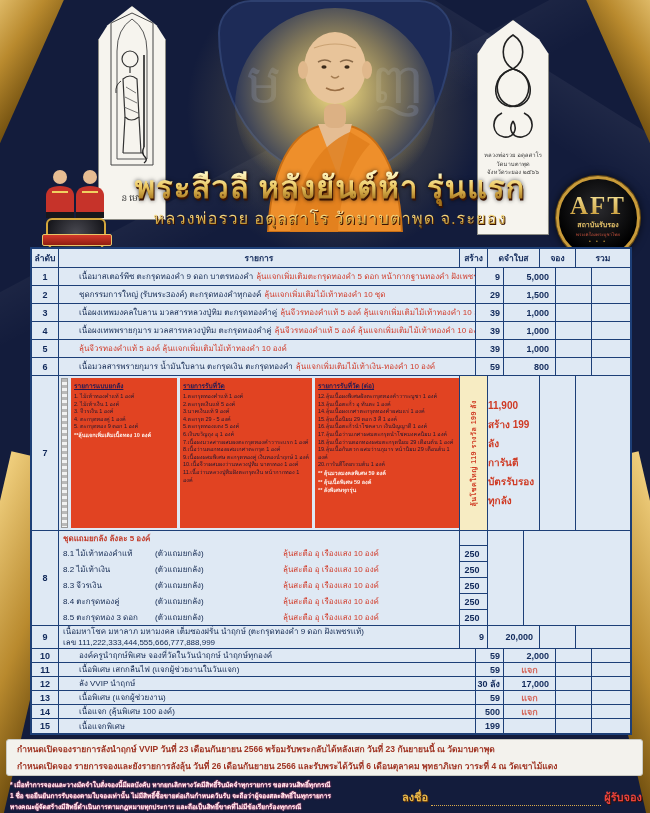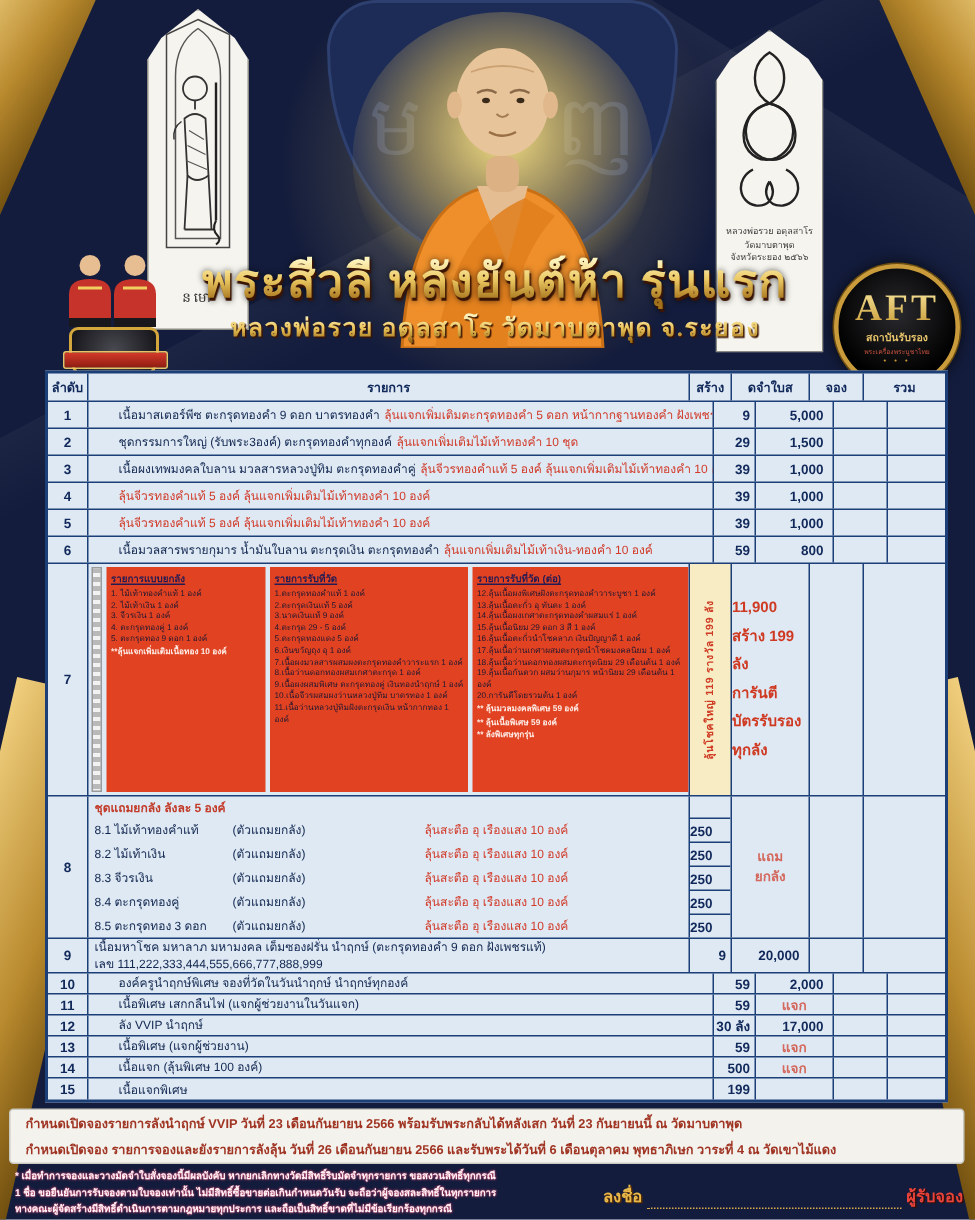--- a/index.html
+++ b/index.html
@@ -49,21 +49,21 @@
   .badge-shield .band{position:absolute;left:-6px;top:14px;width:68px;height:10px;
     background:linear-gradient(#d53a2a,#8f1d12);border:1px solid #e8c468;border-radius:2px;}
   .title-wrap{position:absolute;left:108px;top:170px;width:444px;text-align:center;}
   .title-main{
     font-family:"Liberation Serif",serif;font-weight:bold;font-size:31px;line-height:36px;
     background:linear-gradient(#fdf3bd 10%,#ecc963 45%,#a3711a 85%);
     -webkit-background-clip:text;background-clip:text;color:transparent;
     filter:drop-shadow(1px 2px 0 #3a1404) drop-shadow(0 0 2px rgba(0,0,0,.6));
     letter-spacing:1px;white-space:nowrap;}
   .title-sub{
-    font-family:"Liberation Serif",serif;font-weight:bold;font-size:16.5px;line-height:22px;margin-top:2px;
+    font-family:"Liberation Serif",serif;font-weight:normal;font-size:16.5px;line-height:22px;margin-top:2px;
     background:linear-gradient(#fdf3bd 10%,#e9c35a 50%,#9a6a16 90%);
     -webkit-background-clip:text;background-clip:text;color:transparent;
     filter:drop-shadow(1px 1px 0 #3a1404);letter-spacing:1px;white-space:nowrap;}
   .aft{position:absolute;left:556px;top:176px;width:84px;height:84px;border-radius:50%;
     background:radial-gradient(circle at 50% 38%,#2a2a2e,#000 70%);
     border:3px solid #c99b3a;box-shadow:0 0 0 1px #6e4d0e,0 0 10px rgba(0,0,0,.8);
     display:flex;flex-direction:column;align-items:center;justify-content:center;box-sizing:border-box;}
   .aft-acronym{font-family:"Liberation Serif",serif;font-weight:bold;font-size:25px;line-height:25px;
     background:linear-gradient(#f6e49a,#c89a34);-webkit-background-clip:text;background-clip:text;color:transparent;
     letter-spacing:2px;}
@@ -99,21 +99,21 @@
   .bigprice{display:flex;flex-direction:column;align-items:flex-start;justify-content:center;}
   .bp-line{font-size:10px;font-weight:bold;color:#cf3a23;line-height:19px;text-align:center;}
   
   .r8cell{padding-left:4px;font-size:8px;color:#10264f;}
   .r8head{height:15px;line-height:15px;color:#c23a28;font-weight:bold;}
   .r8line{height:16px;line-height:16px;display:flex;white-space:nowrap;}
   .r8name{width:92px;} .r8tag{width:128px;}
   .r8line .red{color:#d13a28;}
   .r8made{display:flex;flex-direction:column;}
   .r8made .sp{height:15px;}
-  .r8mv{height:16px;line-height:16px;border-top:1px solid #1d3f77;font-size:9px;font-weight:bold;color:#11295a;text-align:left;padding-right:3px;box-sizing:border-box;}
+  .r8mv{height:16px;line-height:16px;border-top:1px solid #1d3f77;font-size:9px;font-weight:bold;color:#11295a;text-align:center;padding-right:3px;box-sizing:border-box;}
   .r8price{display:flex;flex-direction:column;align-items:center;justify-content:center;color:#d4685c;font-size:9px;font-weight:bold;line-height:13px;}
   
   .r9cell{padding-left:4px;font-size:8px;color:#10264f;display:flex;flex-direction:column;justify-content:center;}
   .r9cell div{line-height:11px;white-space:nowrap;}
   
   .sched-box{position:absolute;left:6px;top:739px;width:637px;height:37px;background:#f3f2ed;
     border:1px solid #c9c9c2;border-radius:3px;box-sizing:border-box;padding:1px 10px 0;}
   .sched-box div{font-size:8.5px;font-weight:bold;color:#a03524;line-height:17px;white-space:nowrap;overflow:hidden;}
   .notes{position:absolute;left:10px;top:779px;width:390px;}
   .notes div{font-size:6.5px;line-height:11px;color:#fdf4f4;font-weight:bold;
@@ -261,20 +261,21 @@
         <span class="red">ลุ้นจีวรทองคำแท้ 5 องค์ ลุ้นแจกเพิ่มเติมไม้เท้าทองคำ 10 องค์</span>
       </div>
     <div class="td c2 made">39</div>
     <div class="td c3 price">1,000</div>
     <div class="td c4"></div>
       <div class="td c5"></div>
   </div>
   <div class="tr" style="height:18px">
     <div class="td c0 num">4</div>
     <div class="td c1 item">
+        <span>เนื้อผงเทพพรายกุมาร มวลสารหลวงปู่ทิม ตะกรุดทองคำคู่</span>
         <span class="red">ลุ้นจีวรทองคำแท้ 5 องค์ ลุ้นแจกเพิ่มเติมไม้เท้าทองคำ 10 องค์</span>
       </div>
     <div class="td c2 made">39</div>
     <div class="td c3 price">1,000</div>
     <div class="td c4"></div>
       <div class="td c5"></div>
   </div>
   <div class="tr" style="height:18px">
     <div class="td c0 num">5</div>
     <div class="td c1 item">
@@ -398,24 +399,20 @@
     <div class="td c2 r8made">
         <div class="sp"></div>
         <div>
           <div class="r8mv">250</div>
           <div class="r8mv">250</div>
           <div class="r8mv">250</div>
           <div class="r8mv">250</div>
           <div class="r8mv">250</div>
         </div>
       </div>
-    <div class="td c3 r8price">
-        <div>แถม</div>
-        <div>ยกลัง</div>
-      </div>
     <div class="td c4"></div>
       <div class="td c5"></div>
   </div>
 
   <div class="tr" style="height:23px">
     <div class="td c0 num">9</div>
     <div class="td c1 r9cell">
       <div>เนื้อมหาโชค มหาลาภ มหามงคล เต็มซองฝรั่น นำฤกษ์ (ตะกรุดทองคำ 9 ดอก ฝังเพชรแท้)</div>
       <div>เลข 111,222,333,444,555,666,777,888,999</div>
     </div>

